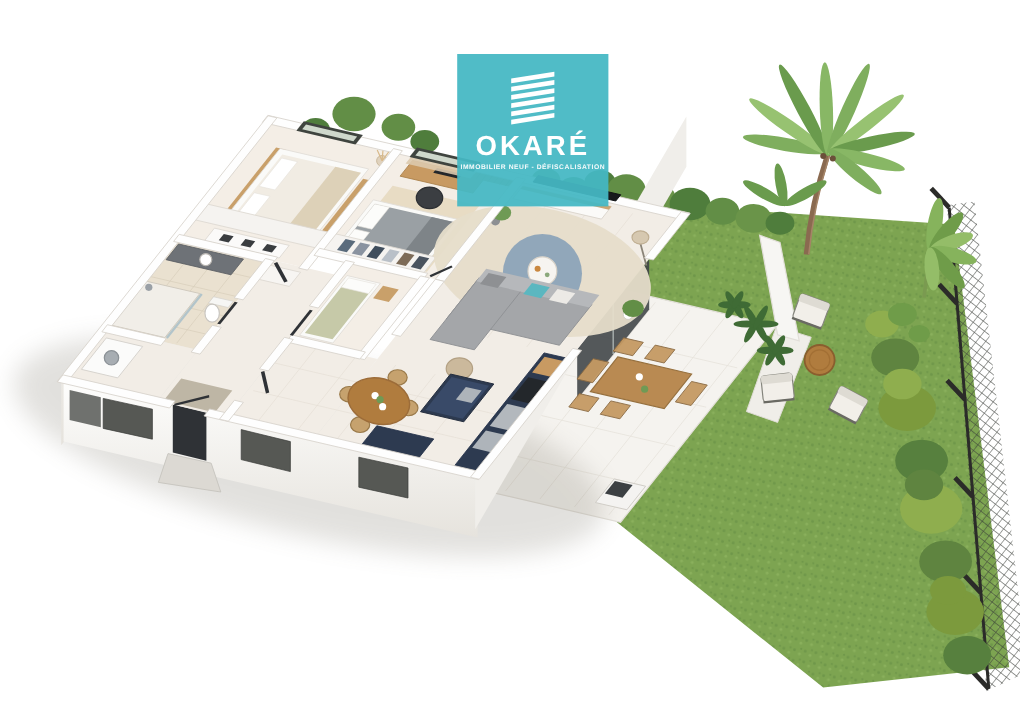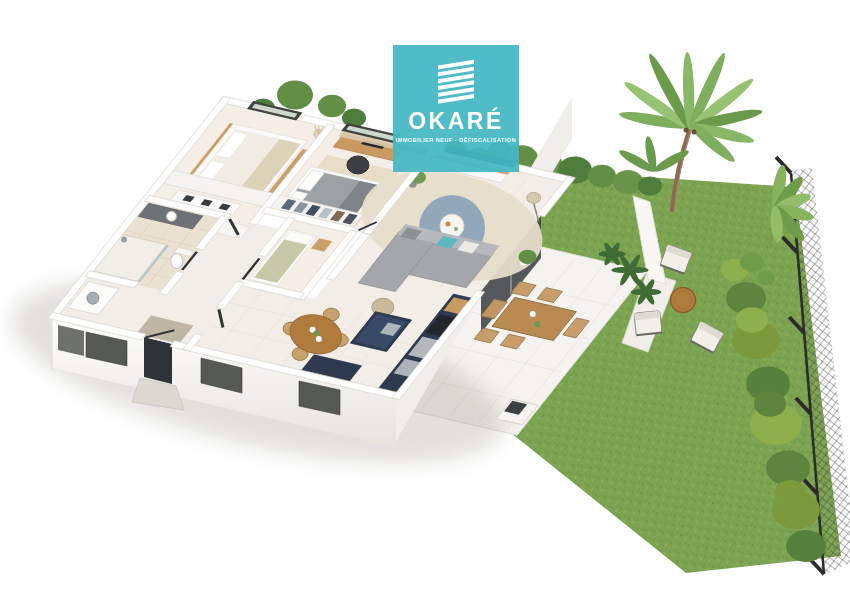--- a/index.html
+++ b/index.html
@@ -355,21 +355,21 @@
             <rect x="694" y="326" width="26" height="22" rx="3" fill="#f2efe9" stroke="#85857d" stroke-width="1"></rect>
             <rect x="694" y="326" width="26" height="7" rx="2" fill="#dedbd3"></rect>
             <line x1="694" y1="348" x2="720" y2="348" stroke="#6a6a63" stroke-width="2"></line>
           </g>
           <circle cx="683" cy="300" r="12.5" fill="#b07c3e" stroke="#8a5e2e" stroke-width="1.5"></circle>
           <circle cx="683" cy="300" r="8.5" fill="none" stroke="#99682f" stroke-width="1" opacity="0.6"></circle>
         </g>
       </g>
   </svg>
 
-  <div class="logo" style="background: rgba(69, 184, 195, 0.94); margin-left: 12px;">
+  <div class="logo" style="background: rgba(69, 184, 195, 0.94);">
     <svg class="logo-icon" viewBox="0 0 60 56">
       <g transform="skewY(-9) translate(0,7)">
         <rect x="9" y="2" width="42" height="4.6" fill="#ffffff"></rect>
         <rect x="9" y="10" width="42" height="4.6" fill="#ffffff"></rect>
         <rect x="9" y="18" width="42" height="4.6" fill="#ffffff"></rect>
         <rect x="9" y="26" width="42" height="4.6" fill="#ffffff"></rect>
         <rect x="9" y="34" width="42" height="4.6" fill="#ffffff"></rect>
         <rect x="9" y="42" width="42" height="4.6" fill="#ffffff"></rect>
       </g>
     </svg>

